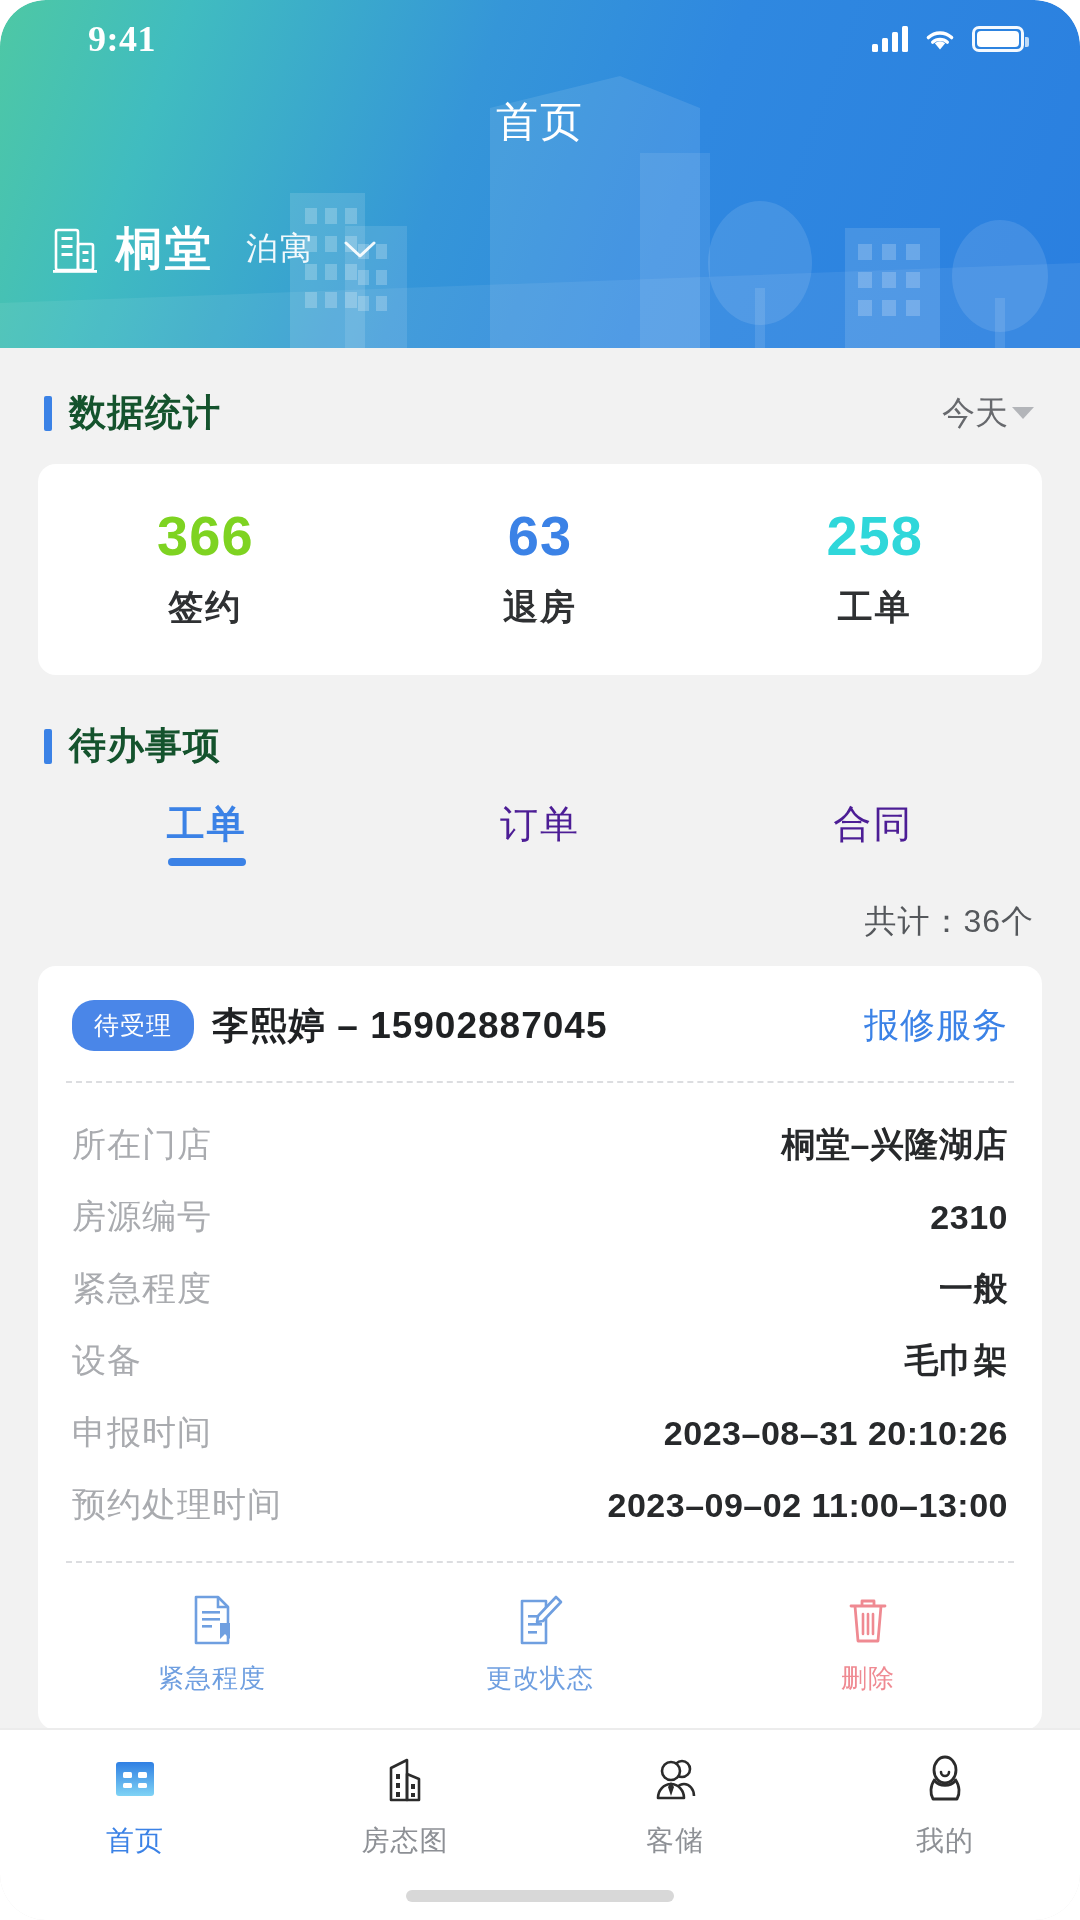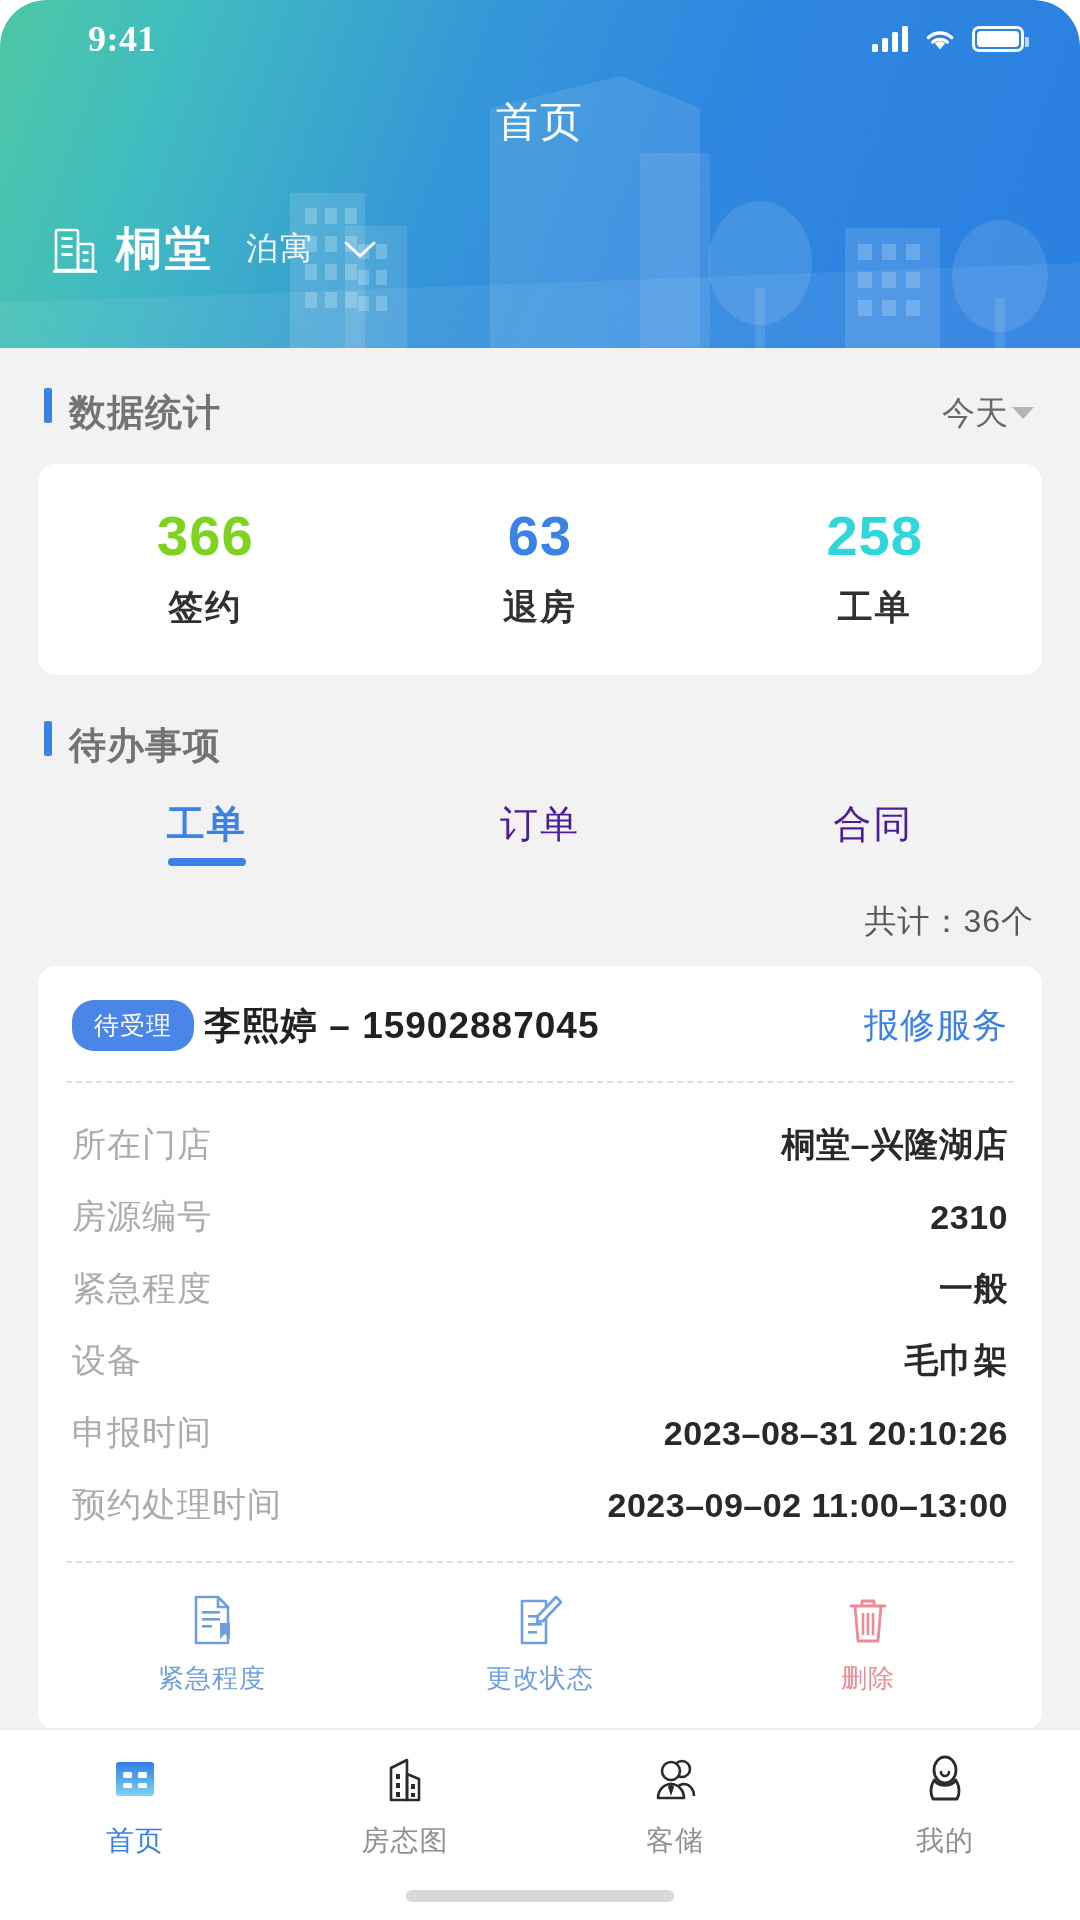--- a/index.html
+++ b/index.html
@@ -78,22 +78,22 @@
   .brand-caret { width:44px; height:30px; margin-left:6px; }
 
   
   .content { background:#f2f2f2; padding:0 0 0 0; }
 
   .sec-head {
     display:flex; align-items:center; justify-content:space-between;
     padding:40px 46px 26px 44px;
   }
   .sec-title {
-    display:flex; gap:17px;
-    font-size:37px; font-weight:700; color:#737373; letter-spacing:1px;
+    display:flex; align-items:center; gap:17px;
+    font-size:37px; font-weight:700; color:#14532d; letter-spacing:1px;
   }
   .sec-bar { width:8px; height:35px; background:#3b82e6; border-radius:2px; flex:none; }
   .sec-right {
     display:flex; align-items:center; gap:4px;
     font-size:33px; color:#67696d;
   }
   .tri-down {
     width:0; height:0;
     border-left:11px solid transparent;
     border-right:11px solid transparent;
@@ -138,21 +138,21 @@
   
   .order-card {
     margin:0 38px;
     background:#fff;
     border-radius:18px;
     padding:0 0 8px;
   }
   .oc-head {
     display:flex; align-items:center;
     padding:34px 34px 30px 34px;
-    gap:10px;
+    gap:18px;
   }
   .badge {
     background:#4a86e8; color:#fff;
     font-size:25px; font-weight:500;
     padding:9px 22px; border-radius:22px;
     letter-spacing:1px; flex:none;
   }
   .oc-title {
     font-size:37px; font-weight:700; color:#1f2123;
     letter-spacing:1px; flex:1;

